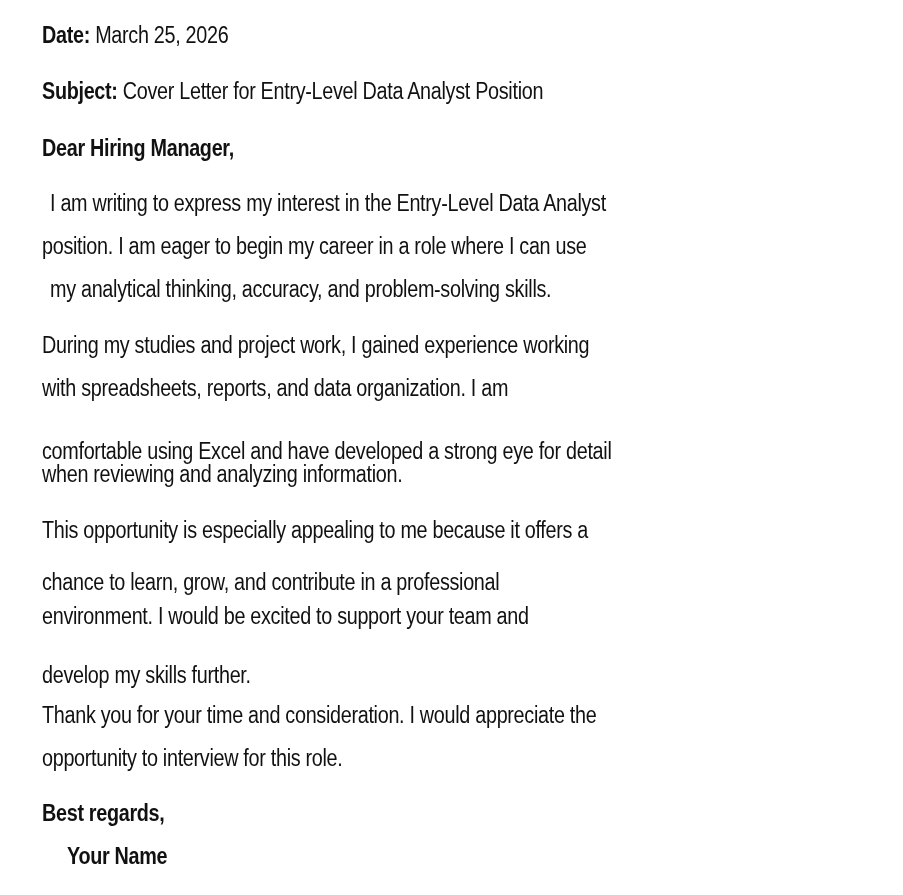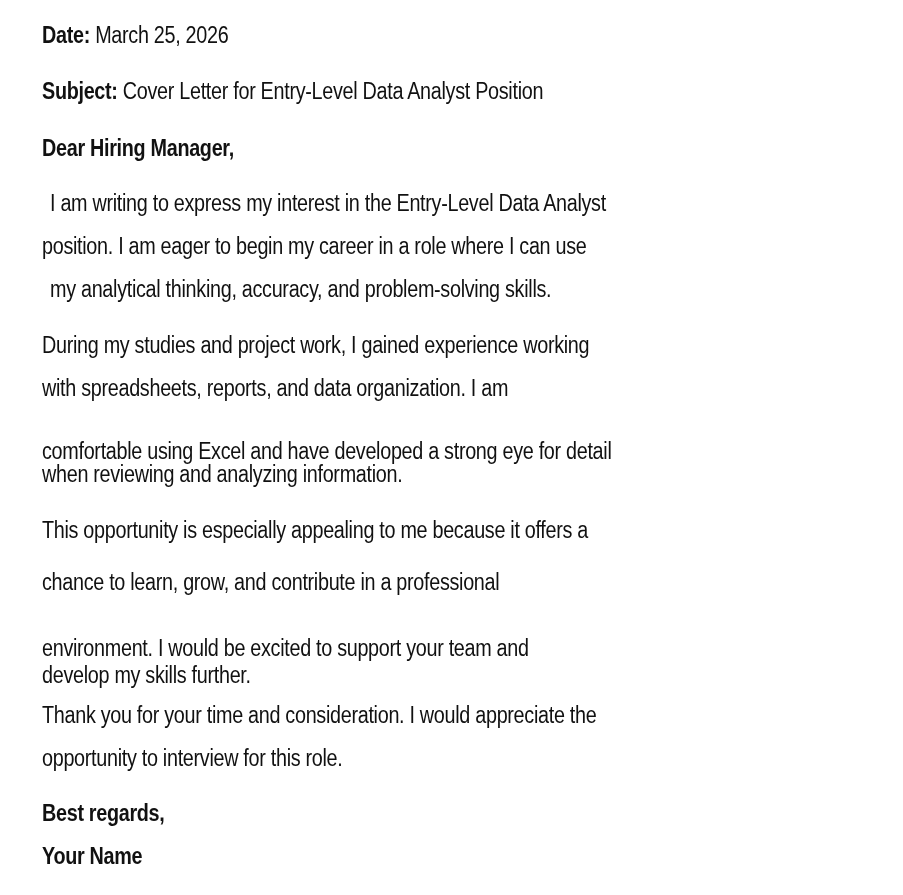--- a/index.html
+++ b/index.html
@@ -65,30 +65,30 @@
   <div>
     <div class="line" style="top:330px;"><span class="narrow" style="transform:scaleX(0.86);">During my studies and project work, I gained experience working</span></div>
     <div class="line" style="top:373px;"><span class="narrow" style="transform:scaleX(0.86);">with spreadsheets, reports, and data organization. I am</span></div>
     <div class="line" style="top:436px;"><span class="narrow" style="transform:scaleX(0.86);">comfortable using Excel and have developed a strong eye for detail</span></div>
     <div class="line" style="top:459px;"><span class="narrow" style="transform:scaleX(0.86);">when reviewing and analyzing information.</span></div>
   </div>
 
   <div>
     <div class="line" style="top:515px;"><span class="narrow" style="transform:scaleX(0.86);">This opportunity is especially appealing to me because it offers a</span></div>
     <div class="line" style="top:558px;margin-top:9px;"><span class="narrow" style="transform:scaleX(0.86);">chance to learn, grow, and contribute in a professional</span></div>
-    <div class="line" style="top:633px;"><span class="narrow" style="transform:scaleX(0.86);">environment. I would be excited to support your team and</span></div>
+    <div class="line" style="top:601px;"><span class="narrow" style="transform:scaleX(0.86);">environment. I would be excited to support your team and</span></div>
     <div class="line" style="top:660px;"><span class="narrow" style="transform:scaleX(0.86);">develop my skills further.</span></div>
   </div>
 
   <div>
     <div class="line" style="top:700px;"><span class="narrow" style="transform:scaleX(0.86);">Thank you for your time and consideration. I would appreciate the</span></div>
     <div class="line" style="top:743px;"><span class="narrow" style="transform:scaleX(0.86);">opportunity to interview for this role.</span></div>
   </div>
 
   <div class="line b" style="top:798px;">
     <span class="narrow" style="transform:scaleX(0.86);">Best regards,</span>
   </div>
 
-  <div class="line b" style="top:841px;">
+  <div class="line b" style="top:841px;margin-left:25px;">
     <span class="narrow" style="transform:scaleX(0.86);">Your Name</span>
   </div>
 
 </div>
 
 </body></html>

